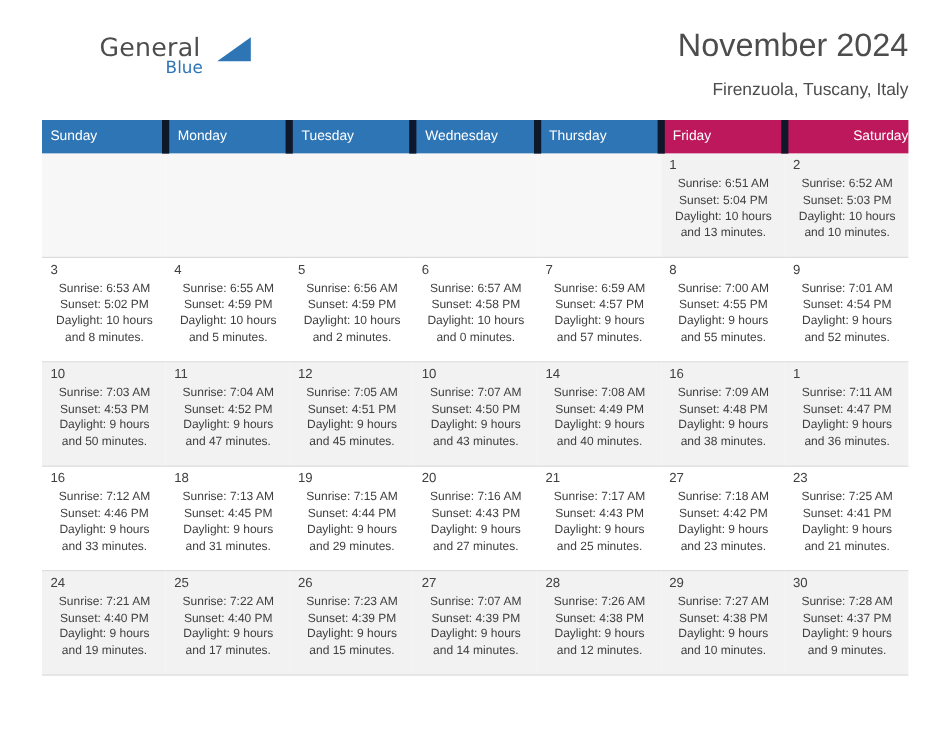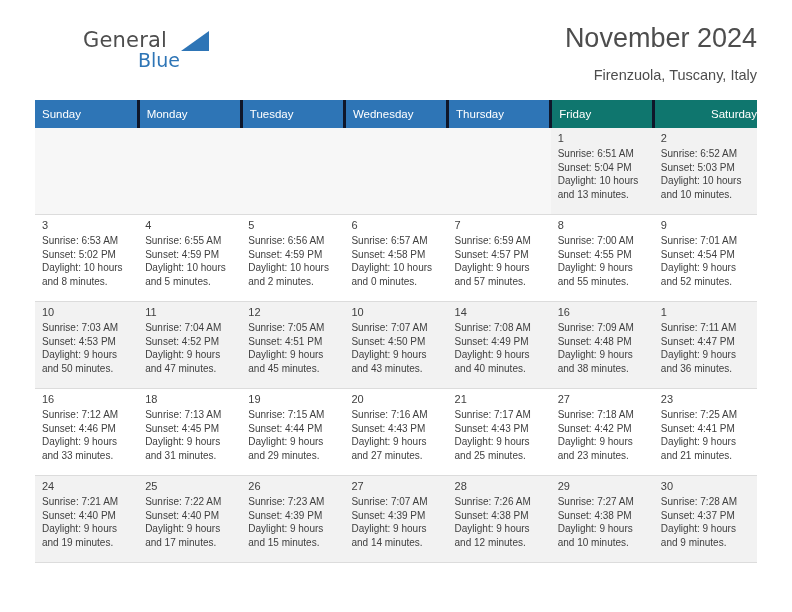--- a/index.html
+++ b/index.html
@@ -34,21 +34,21 @@
     height: 54px;
     margin-left: 36px;
   }
   .logo-general {
     font-size: 21px;
     color: #4d4d4d;
     letter-spacing: 0.2px;
     font-family: "DejaVu Sans", sans-serif;
   }
   .logo-blue {
-    font-size: 19px;
+    font-size: 14px;
     color: #2e75b6;
     font-family: "DejaVu Sans", sans-serif;
     position: absolute;
     left: 55px;
     top: 21px;
   }
   .logo-flag {
     position: absolute;
     left: 95px;
     top: 2px;
@@ -83,24 +83,24 @@
     margin-top: 4px;
   }
   table.cal th {
     background: #2e75b6;
     color: #ffffff;
     font-weight: normal;
     font-size: 11.5px;
     text-align: left;
     padding: 5px 0 5px 7px;
     height: 18px;
-    border-right: 3px solid #0f172a;
+    border-right: 6px solid #0f172a;
   }
   table.cal th.wknd {
-    background: #0f766e;
+    background: #be185d;
   }
   table.cal th:last-child {
     border-right: none;
     text-align: right;
   }
   table.cal td {
     vertical-align: top;
     height: 80px;
     padding: 3px 6px 3px 7px;
     border-bottom: 1px solid #dcdcdc;
@@ -120,20 +120,21 @@
   .daynum {
     font-size: 11px;
     color: #404040;
     display: block;
     margin-bottom: 2px;
     line-height: 14px;
   }
   .info {
     display: block;
     white-space: pre-line;
+    text-align: center;
   }
 </style>
 </head>
 <body>
 
 <div class="page">
 
   <div class="header">
     <div class="logo">
       <span class="logo-general">General</span>

